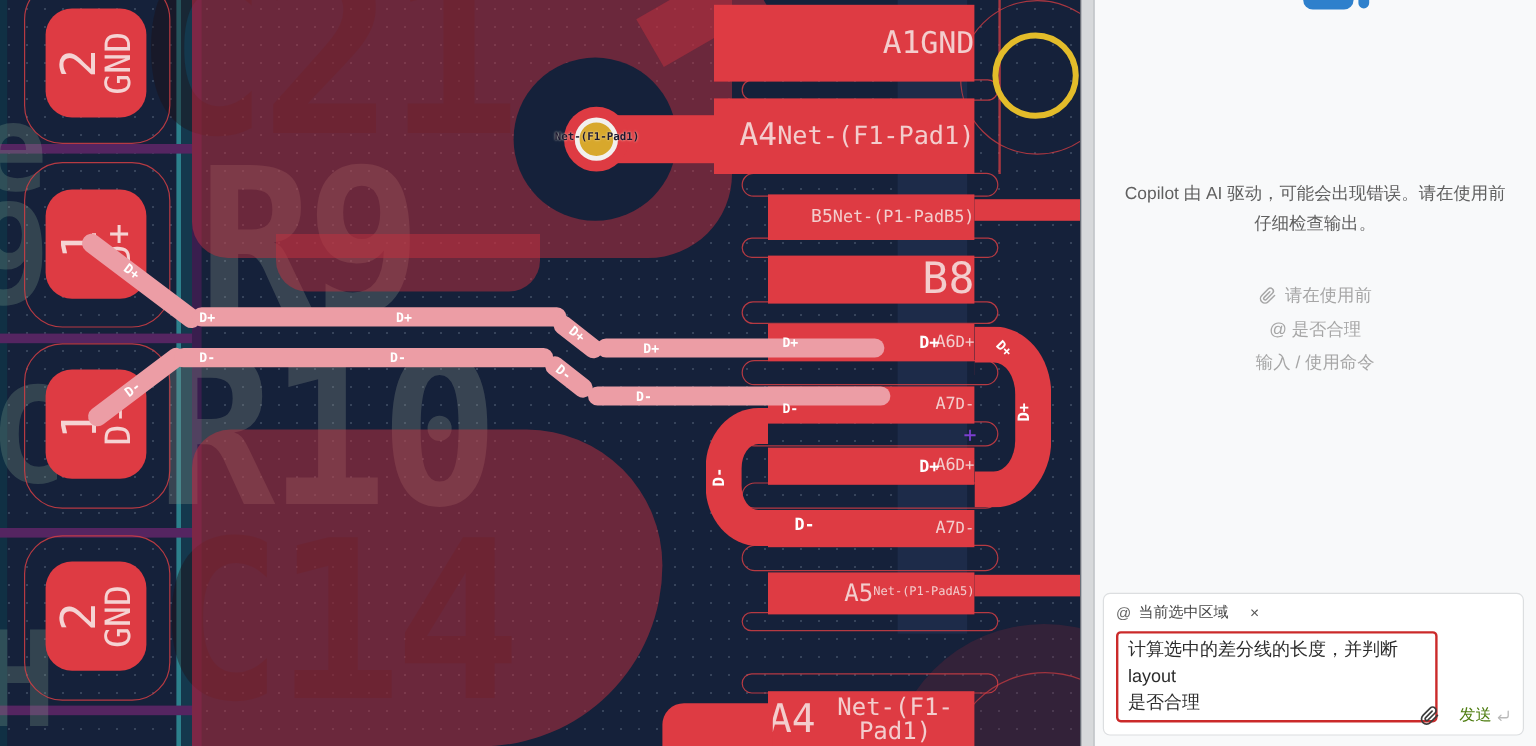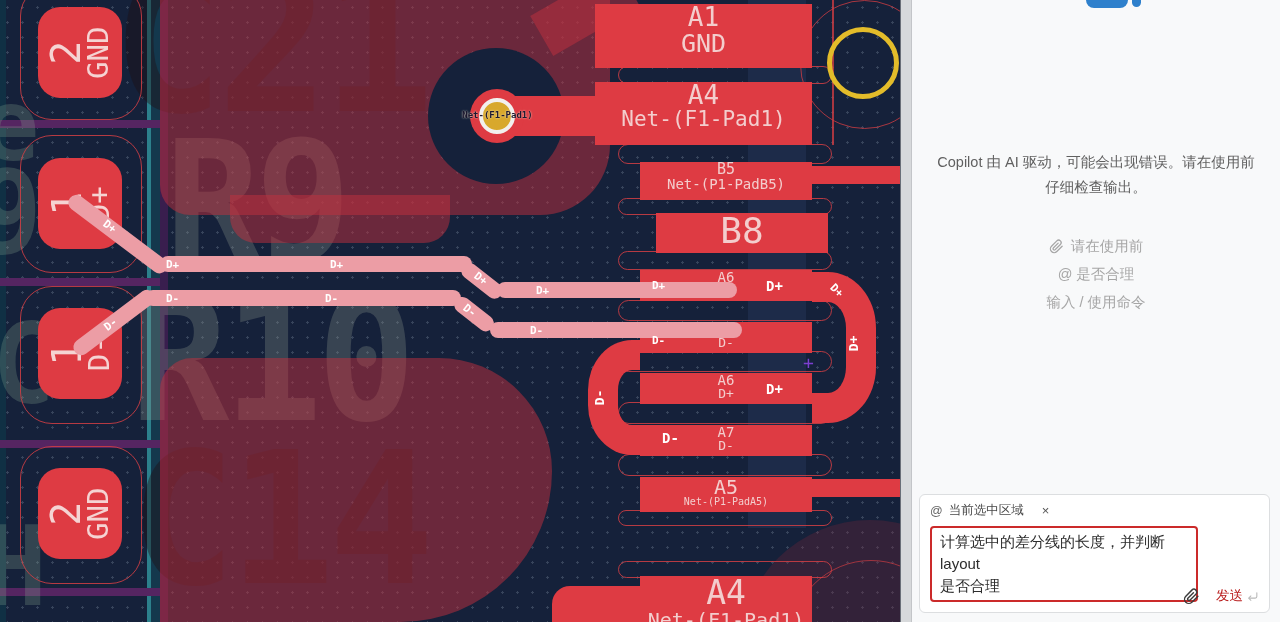--- a/index.html
+++ b/index.html
@@ -7,21 +7,21 @@
   .screen{position:relative;width:1280px;height:622px;overflow:hidden;}
   
   .pcb{position:absolute;left:0;top:0;width:900px;height:622px;overflow:hidden;background:#15213a;}
   .dotgrid{position:absolute;inset:0;background-image:radial-gradient(rgba(175,190,210,0.22) 1px,transparent 1.2px);background-size:15px 15px;z-index:1;}
   .abs{position:absolute;}
   .ghost{position:absolute;z-index:3;font-family:"DejaVu Sans Mono",monospace;font-weight:700;letter-spacing:-6px;line-height:1;transform:scaleY(1.05);}
   .pour{position:absolute;background:rgba(193,48,62,0.50);z-index:4;}
   .navy-cut{position:absolute;background:#15213a;border-radius:50%;z-index:5;}
   .courtyard{position:absolute;border:1.5px solid rgba(210,62,68,0.85);border-radius:32px;z-index:5;}
   .stadium{position:absolute;width:214px;left:618px;border:1.5px solid rgba(210,62,68,0.85);border-radius:999px;z-index:5;box-sizing:border-box;}
-  .pad{position:absolute;background:#de3b43;z-index:6;display:flex;align-items:center;justify-content:flex-start;flex-direction:column;color:#f3cdcd;font-family:"DejaVu Sans Mono",monospace;text-align:center;line-height:1.02;}
+  .pad{position:absolute;background:#de3b43;z-index:6;display:flex;align-items:center;justify-content:flex-end;flex-direction:row;color:#f3cdcd;font-family:"DejaVu Sans Mono",monospace;text-align:center;line-height:1.02;}
   .lpad{position:absolute;left:38px;width:84px;height:91px;background:#de3b43;border-radius:22px;z-index:6;display:flex;align-items:center;justify-content:center;}
   .lpad .rot{transform:rotate(-90deg);display:flex;flex-direction:column;align-items:center;color:#f5d3d3;font-family:"DejaVu Sans Mono",monospace;line-height:0.92;}
   .lpad .num{font-size:40px;}
   .lpad .net{font-size:29px;}
   .trace{position:absolute;background:#de3b43;z-index:6;}
   .hl{position:absolute;background:#ec9da5;height:16px;border-radius:8px;z-index:7;}
   .tlabel{position:absolute;z-index:8;color:#fff;font-family:"DejaVu Sans Mono",monospace;font-size:11px;font-weight:700;white-space:nowrap;}
   .uloop{position:absolute;z-index:6;box-sizing:border-box;}
   
   .edge{position:absolute;left:900px;top:0;width:1px;height:622px;background:#6a6f78;z-index:20;}
@@ -31,21 +31,21 @@
   .cop-title{position:absolute;width:100%;text-align:center;top:68px;font-size:30px;font-weight:600;color:#282828;}
   .cop-sub{position:absolute;width:100%;text-align:center;top:150px;font-size:14.5px;color:#606060;line-height:25px;}
   .hints{position:absolute;top:237px;width:100%;display:flex;flex-direction:column;align-items:center;gap:9px;color:#a6a6a6;font-size:14.5px;}
   .hint-row{display:flex;align-items:center;gap:7px;}
   .card{position:absolute;left:7px;top:494px;width:351px;height:119px;background:#ffffff;border:1px solid #dcdee0;border-radius:6px;box-sizing:border-box;padding:7px 10px;}
   .chiprow{display:flex;align-items:center;gap:6px;font-size:12.5px;color:#474747;}
   .chip-close{margin-left:12px;color:#555;font-size:13px;cursor:pointer;}
   .redbox{margin-top:7px;width:268px;border:2px solid #cb2a2a;border-radius:4px;padding:3px 8px;font-size:15px;color:#2d2d2d;line-height:22px;box-sizing:border-box;}
   .redbox span{display:block;}
   .card-foot{position:absolute;right:10px;bottom:7px;display:flex;align-items:center;gap:16px;}
-  .send{color:#b91c1c;font-size:13.5px;display:flex;align-items:center;gap:3px;}
+  .send{color:#4d7c0f;font-size:13.5px;display:flex;align-items:center;gap:3px;}
   svg{display:block;}
 </style>
 </head>
 <body>
 
 <div class="screen">
 
   <div class="pcb">
     <div class="dotgrid"></div>
 
@@ -123,21 +123,21 @@
     </div>
     <div class="pad" style="left:595px;top:82px;width:217px;height:63px;">
       <span style="font-size:26px;">A4</span>
       <span style="font-size:21px;">Net-(F1-Pad1)</span>
     </div>
     <div class="pad" style="left:640px;top:162px;width:172px;height:38px;">
       <span style="font-size:15px;">B5</span>
       <span style="font-size:14px;">Net-(P1-PadB5)</span>
     </div>
     <div class="trace" style="left:812px;top:166px;width:90px;height:18px;"></div>
-    <div class="pad" style="left:640px;top:213px;width:172px;height:40px;margin-left:16px;">
+    <div class="pad" style="left:640px;top:213px;width:172px;height:40px;">
       <span style="font-size:36px;">B8</span>
     </div>
     <div class="pad" style="left:640px;top:270px;width:172px;height:31px;">
       <span style="font-size:14px;">A6</span>
       <span style="font-size:13px;">D+</span>
     </div>
     <div class="pad" style="left:640px;top:322px;width:172px;height:31px;">
       <span style="font-size:14px;">A7</span>
       <span style="font-size:13px;">D-</span>
     </div>

